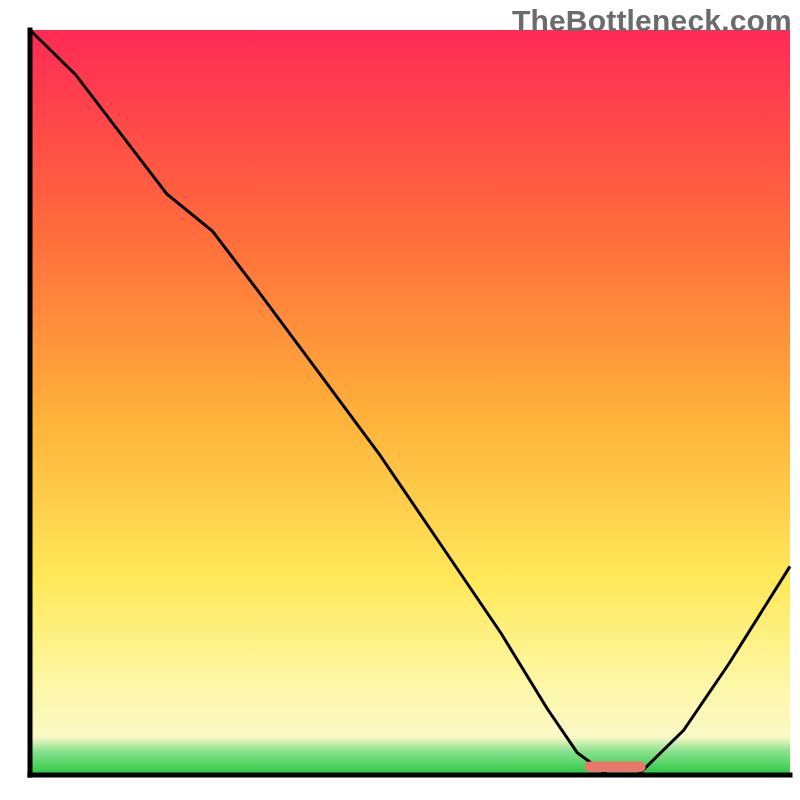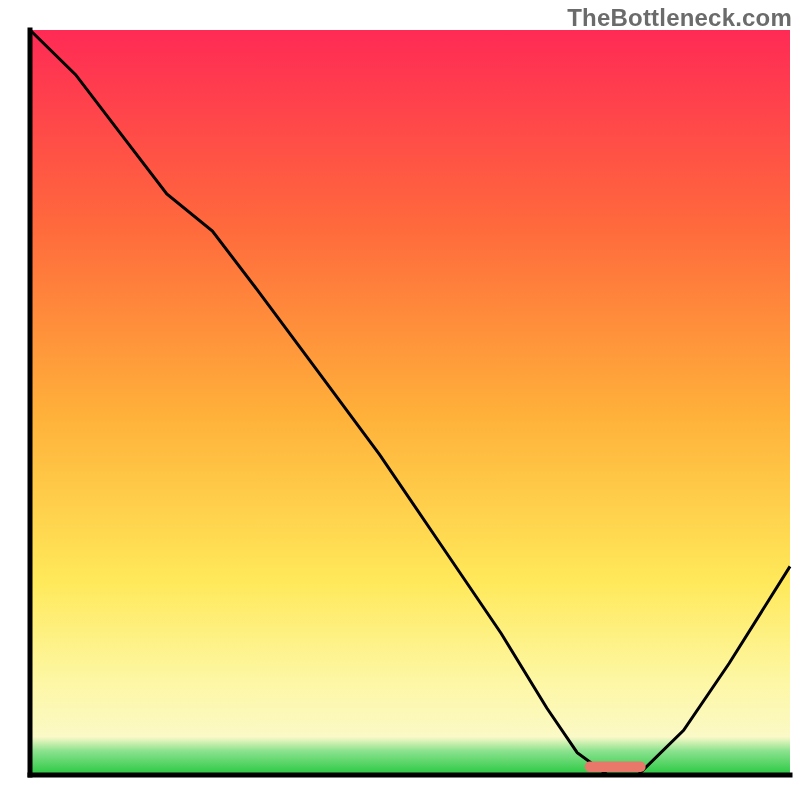--- a/index.html
+++ b/index.html
@@ -13,21 +13,21 @@
   }
   .wrap {
     position: relative;
     width: 800px;
     height: 800px;
   }
   .watermark {
     position: absolute;
     top: 4px;
     right: 8px;
-    font-size: 24px;
+    font-size: 30px;
     font-weight: 600;
     color: #6b6b6b;
     letter-spacing: 0.2px;
     z-index: 5;
   }
   svg {
     position: absolute;
     top: 0; left: 0;
     z-index: 1;
   }

